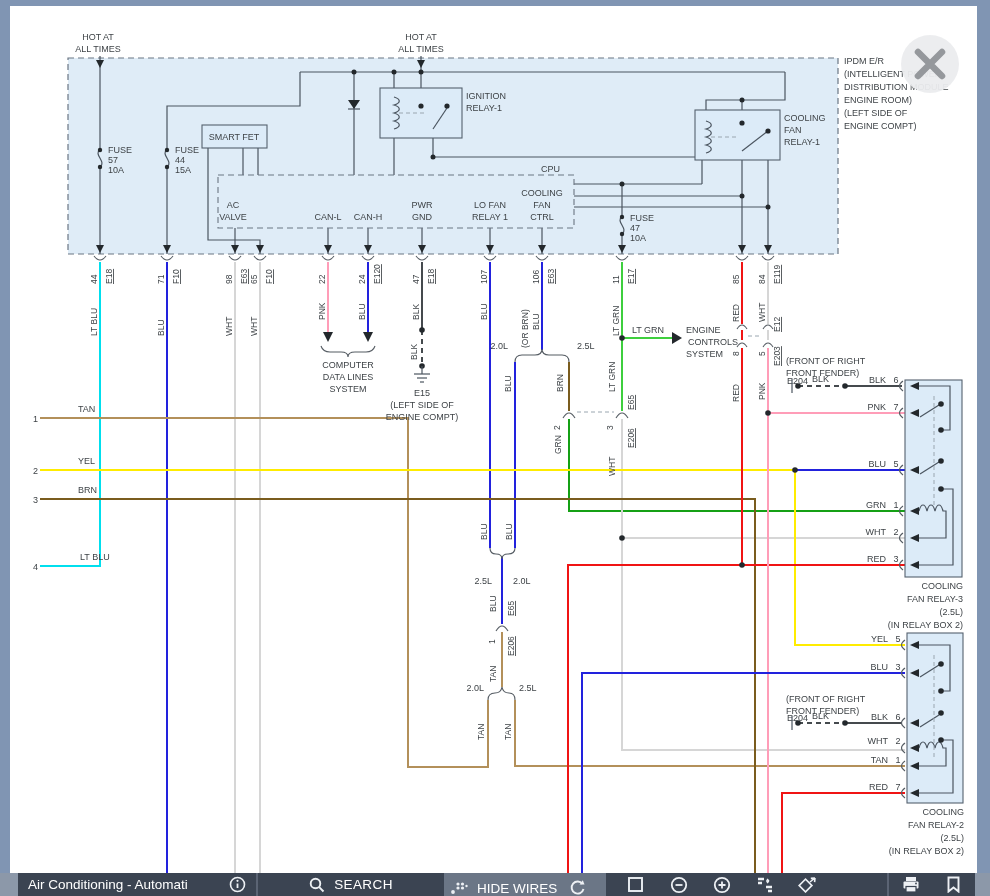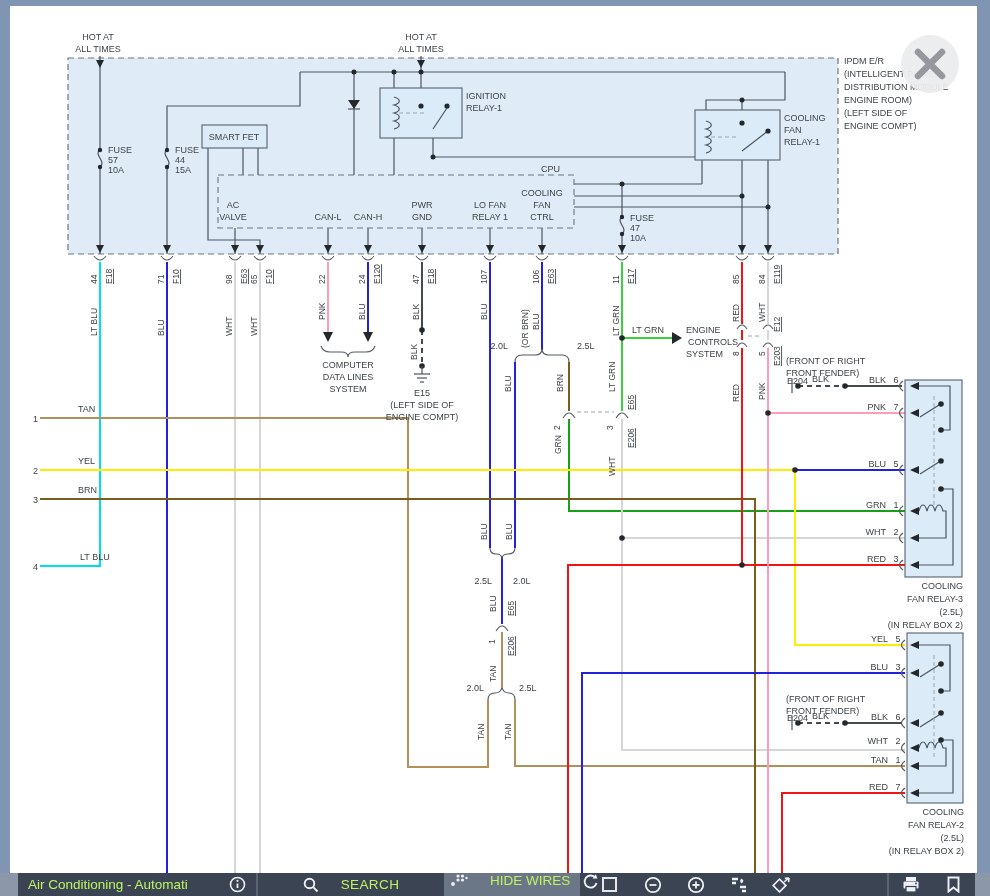--- a/index.html
+++ b/index.html
@@ -28,26 +28,26 @@
   .cpu{fill:none;stroke:#6b7683;stroke-width:1.1;stroke-dasharray:6 4}
   .dot{fill:#23282c}
   .arw{fill:#23282c}
   .cup{fill:none;stroke:#555c63;stroke-width:1.1}
   .close-btn{position:absolute;left:901px;top:35px;width:58px;height:58px;border-radius:50%;
      background:rgba(235,236,238,.95);border:none;z-index:6;cursor:pointer;padding:0}
   .toolbar{position:absolute;left:0;bottom:0;height:23px;width:990px;display:flex;
      align-items:stretch;background:var(--toolbar);z-index:5}
   .tb-corner{width:18px;background:#8c98a9;flex:none}
   .tb-corner.r{width:15px}
-  .tb-btn{background:transparent;border:none;color:#bef264;font-family:"Liberation Sans",sans-serif;
-     font-size:13.5px;display:flex;align-items:center;gap:22px;padding:0 10px;cursor:pointer;flex:none}
+  .tb-btn{background:transparent;border:none;color:#ffffff;font-family:"Liberation Sans",sans-serif;
+     font-size:13.5px;display:flex;align-items:center;gap:9px;padding:0 10px;cursor:pointer;flex:none}
   .tb-sep{width:2px;background:#5b6474;flex:none}
   .tb-title{width:238px;justify-content:space-between}
   .tb-search{width:186px;justify-content:center;letter-spacing:.4px}
-  .tb-light{background:var(--toolbar_light);width:136px;display:flex;align-items:flex-start;flex:none}
+  .tb-light{background:var(--toolbar_light);width:162px;display:flex;align-items:flex-end;flex:none}
   .tb-light .tb-btn{padding:0 6px}
   .tb-icons{display:flex;align-items:center;padding-left:8px;flex:none}
   .tb-ic{width:43px;justify-content:center}
   .tb-gap{flex:1}
   .ticon{display:block}
 </style>
 </head>
 <body>
 
 <svg class="diagram" width="990" height="873" viewBox="0 0 990 873">

